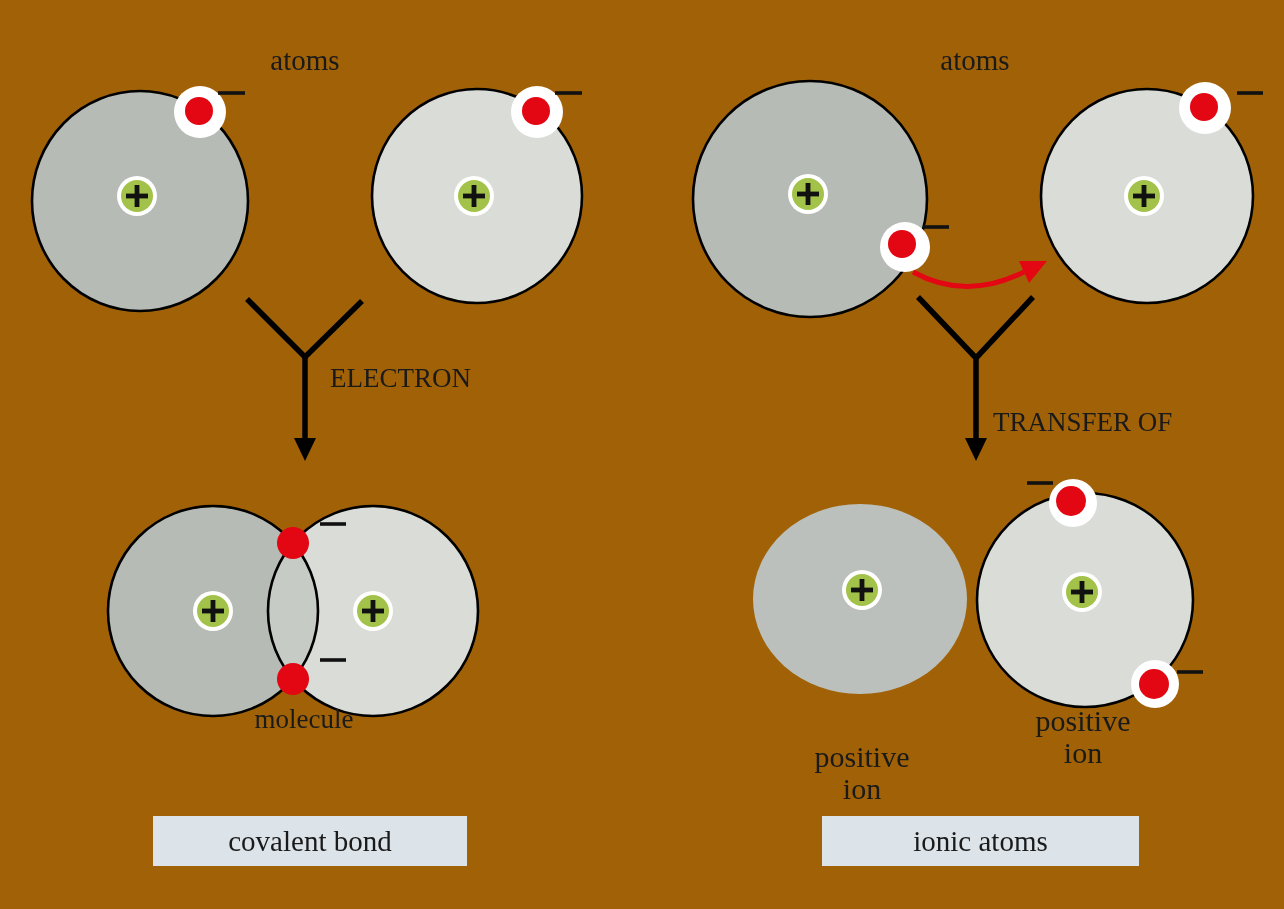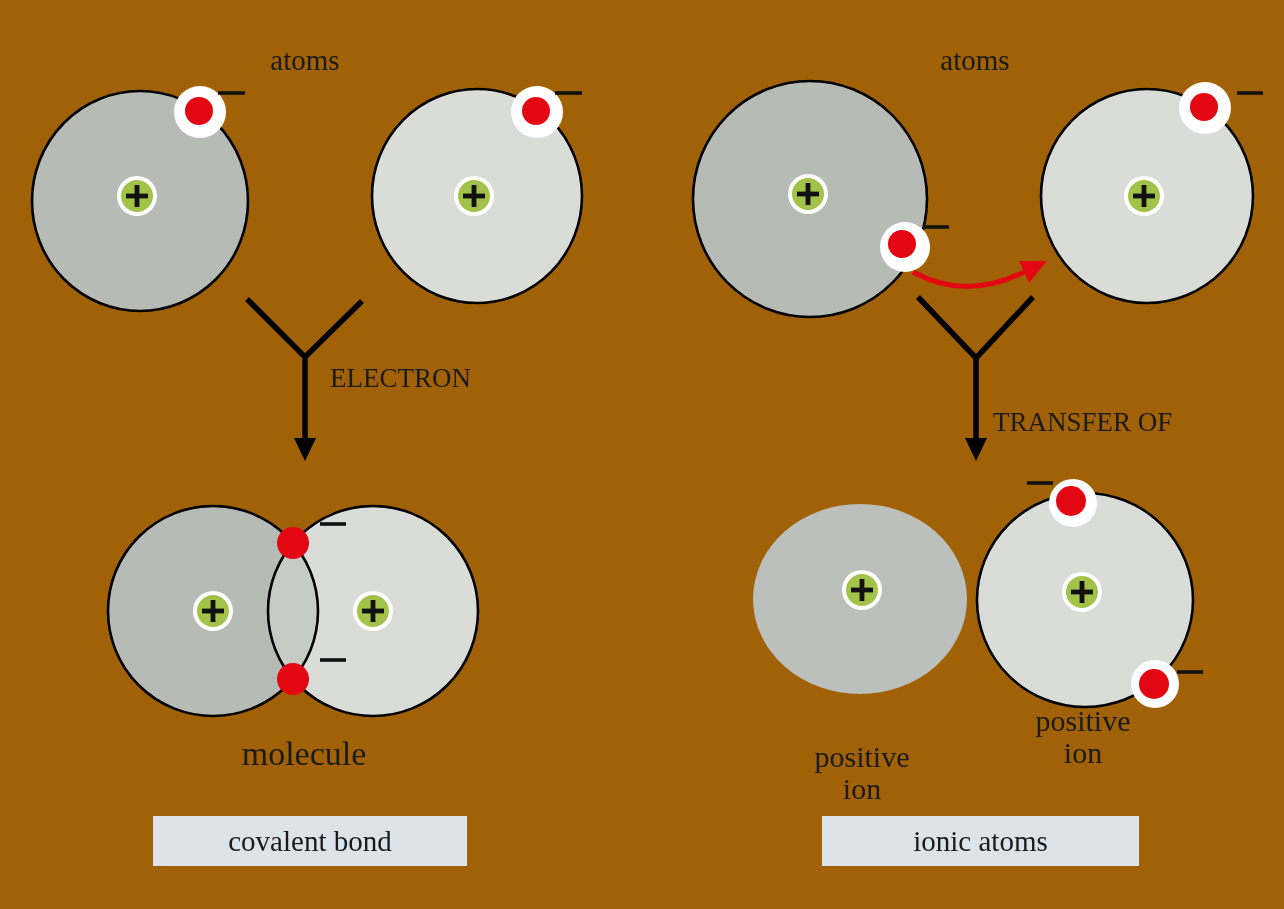--- a/index.html
+++ b/index.html
@@ -19,21 +19,21 @@
   .redline { stroke-width:5; fill:none; stroke-linecap:butt; }
 
   .t { position:absolute; color:#1a1a1a; white-space:nowrap; }
   .cx { transform:translateX(-50%); text-align:center; }
   .atoms-title   { font-size:29px; top:44px; }
   #atoms-left    { left:305px; }
   #atoms-right   { left:975px; }
   .process-label { font-size:27px; line-height:30px; top:363px; text-align:left; }
   #sharing-label  { left:330px; }
   #transfer-label { left:993px;margin-top:44px; }
-  #molecule-label { left:304px; top:735px; font-size:34px; }
+  #molecule-label { left:304px; top:704px; font-size:27px; }
   .ion-label     { font-size:30px; line-height:32px; top:705px; }
   #positive-ion-label { left:862px;margin-top:36px; }
   #negative-ion-label { left:1083px; }
   .bond-label {
     position:absolute; top:816px; height:50px; width:314px;
     display:flex; align-items:center; justify-content:center;
     font-size:29px; color:#1a1a1a;
   }
   #covalent-bond-label { left:153px; }
   #ionic-bond-label    { left:822px; width:317px; }

